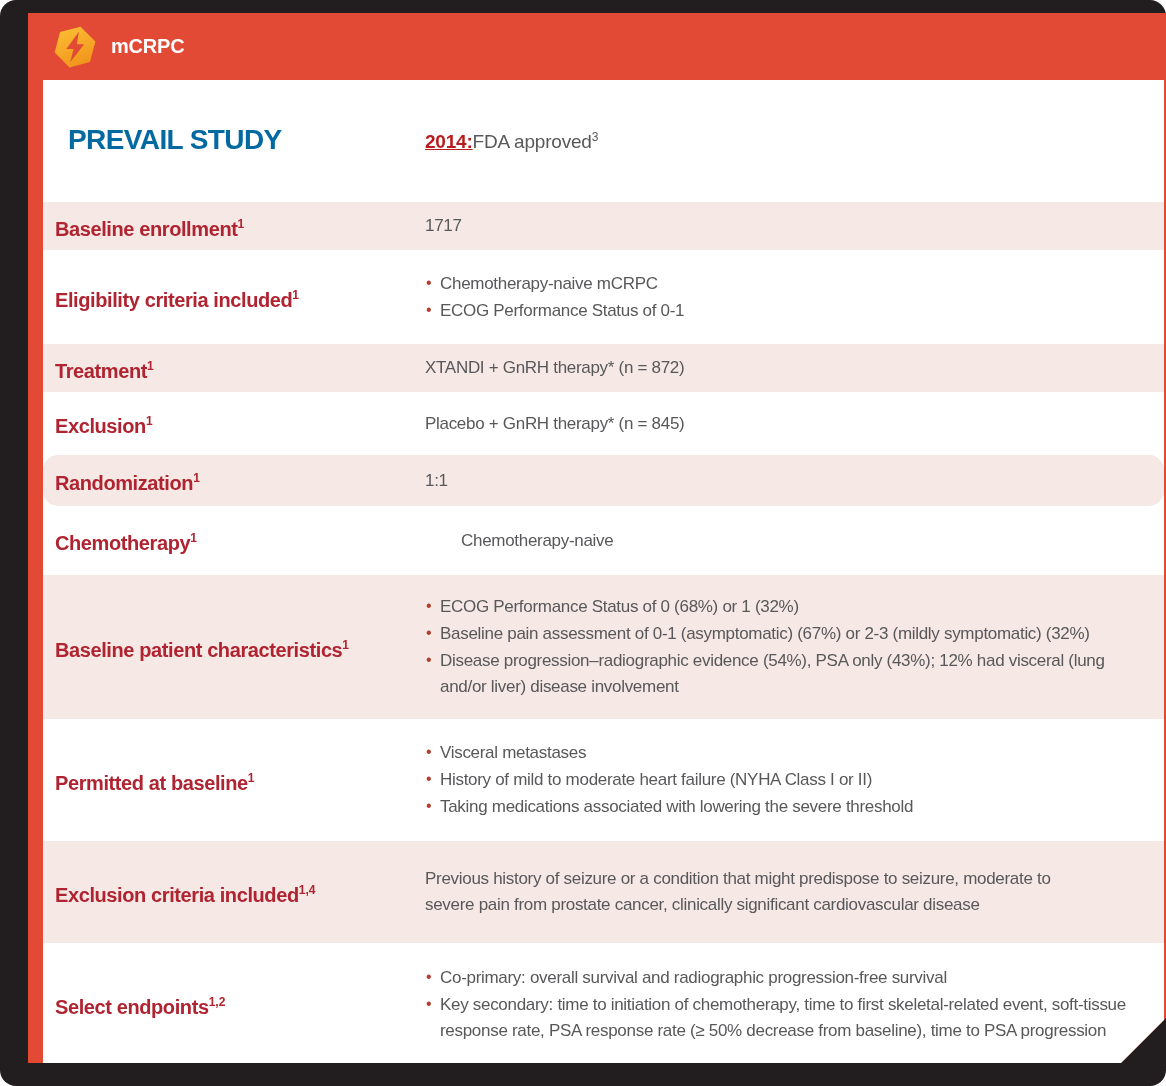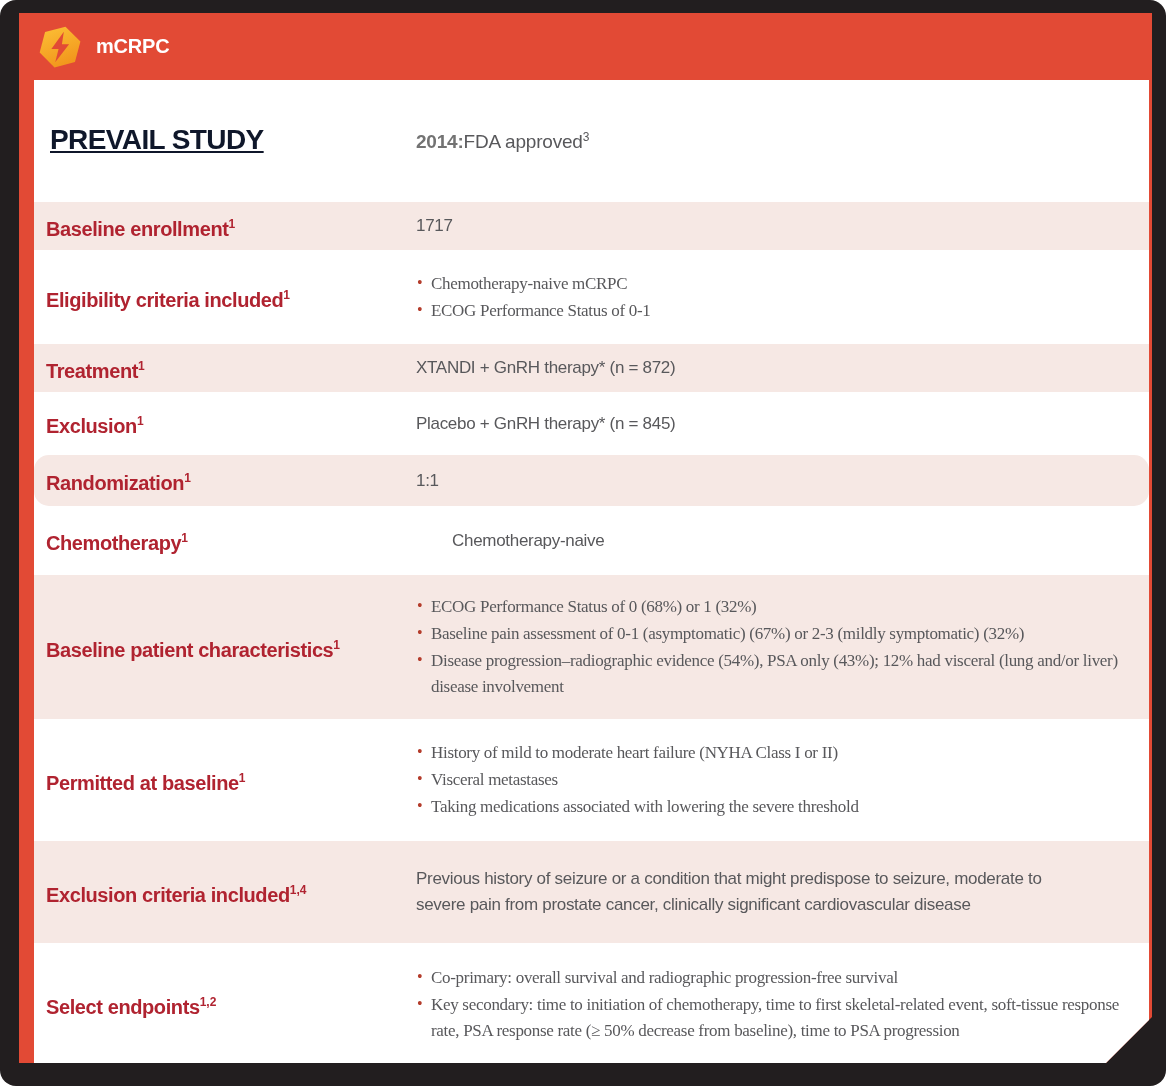--- a/index.html
+++ b/index.html
@@ -2,23 +2,24 @@
 <html><head>
 <meta charset="utf-8">
 <style>
   html,body{margin:0;padding:0;background:#ffffff;}
   .stage{
     position:relative;width:1166px;height:1086px;overflow:hidden;
     font-family:"Liberation Sans",sans-serif;background:#ffffff;
   }
   .frame{position:absolute;inset:0;background:#221E1F;border-radius:16px;}
   .card{
-    position:absolute;left:19px;top:13px;width:1133px;height:1050px;
+    position:absolute;left:28px;top:13px;width:1133px;height:1050px;
     background:#E24A35;
     clip-path:polygon(0 0,100% 0,100% calc(100% - 46px),calc(100% - 46px) 100%,0 100%);
+    padding-left:6px;
   }
   .header-band{height:67px;display:flex;align-items:center;padding-left:18px;gap:13px;}
   .hex-icon{width:46px;height:46px;flex:none;display:block;}
   .tag-label{color:#ffffff;font-size:20px;font-weight:bold;letter-spacing:-0.2px;}
   .content{
     position:absolute;left:15px;top:67px;right:3px;bottom:0;
     background:#ffffff;display:flex;flex-direction:column;
   }
   .title-row{height:119px;flex:none;display:flex;background:#ffffff;}
   .row{display:flex;margin-top:3px;flex:none;box-sizing:border-box;}
@@ -30,29 +31,29 @@
     padding-left:12px;box-sizing:border-box;
   }
   .lbl{color:#B02330;font-weight:bold;font-size:20px;letter-spacing:-0.4px;line-height:24px;}
   .lbl sup{font-size:12px;letter-spacing:0;}
   .cell-value{
     flex:1;display:flex;align-items:center;padding-right:26px;box-sizing:border-box;
     color:#58585B;font-size:17px;letter-spacing:-0.3px;line-height:26px;
   }
   .wrap-text{max-width:670px;}
   ul.bullets{list-style:none;margin:0;padding:0;max-width:715px;}
-  ul.bullets li{position:relative;padding-left:15px;margin:1px 0;font-family:Liberation Serif, serif;}
+  ul.bullets li{position:relative;padding-left:15px;margin:1px 0;}
   ul.bullets li::before{
     content:"\2022";color:#B43C2B;position:absolute;left:1px;top:-1px;font-size:16px;
   }
   .study-title{
-    margin:4px;color:#0f172a;font-size:28px;font-weight:bold;letter-spacing:-0.6px;text-decoration:underline;
+    margin:13px;color:#0369a1;font-size:28px;font-weight:bold;letter-spacing:-0.6px;
   }
   .approval{font-size:19px;color:#58585B;letter-spacing:-0.2px;}
-  .approval .year{color:#737373;font-weight:bold;}
+  .approval .year{color:#b91c1c;font-weight:bold;text-decoration:underline;}
   .approval .apptext{}
   .approval sup{font-size:12px;}
 </style>
 </head>
 <body>
 
 <div class="stage">
   <div class="frame">
     <div class="card">
 
@@ -150,22 +151,22 @@
             </ul>
           </div>
         </div>
 
         <div class="row h116">
           <div class="cell-label">
             <span class="lbl"><span>Permitted at baseline</span><sup>1</sup></span>
           </div>
           <div class="cell-value">
             <ul class="bullets">
+              <li>Visceral metastases</li>
               <li>History of mild to moderate heart failure (NYHA Class I or II)</li>
-              <li>Visceral metastases</li>
               <li>Taking medications associated with lowering the severe threshold</li>
             </ul>
           </div>
         </div>
 
         <div class="row alt h102">
           <div class="cell-label">
             <span class="lbl"><span>Exclusion criteria included</span><sup>1,4</sup></span>
           </div>
           <div class="cell-value">

